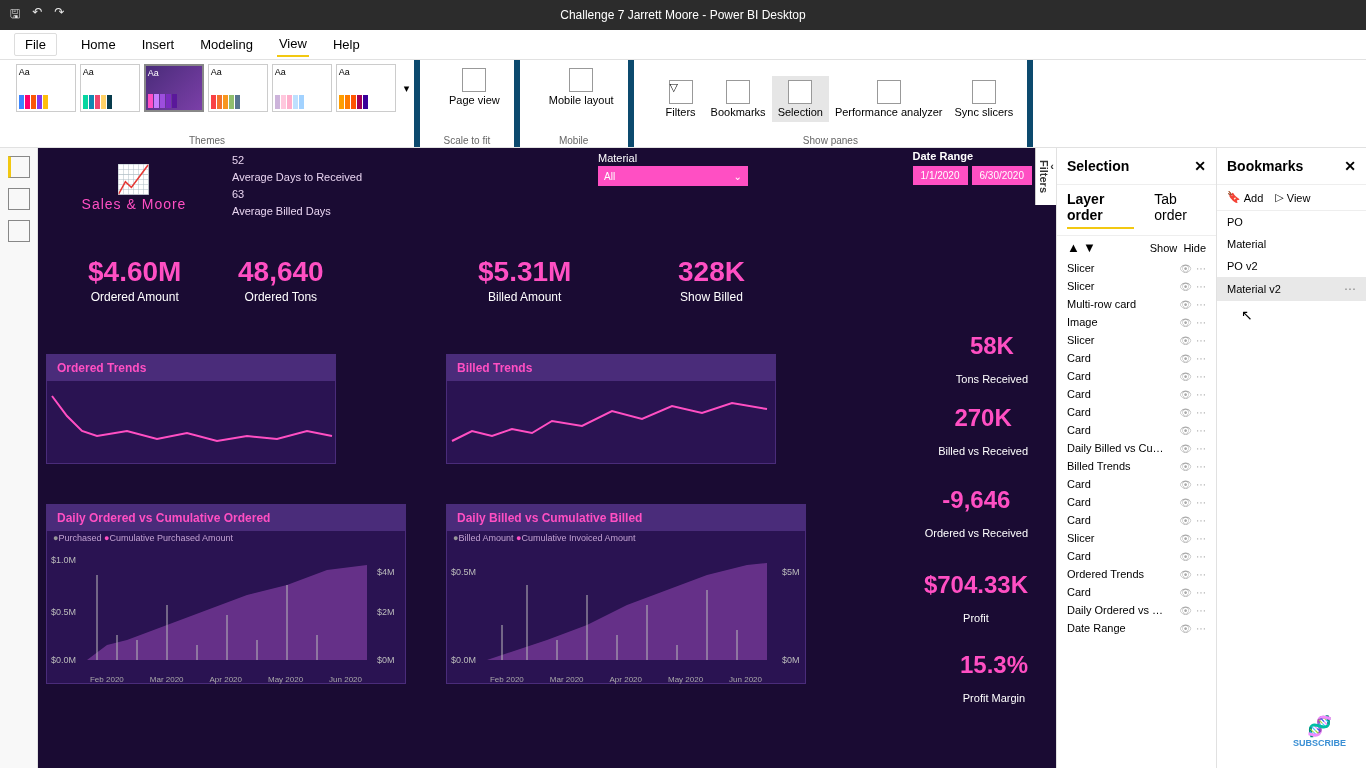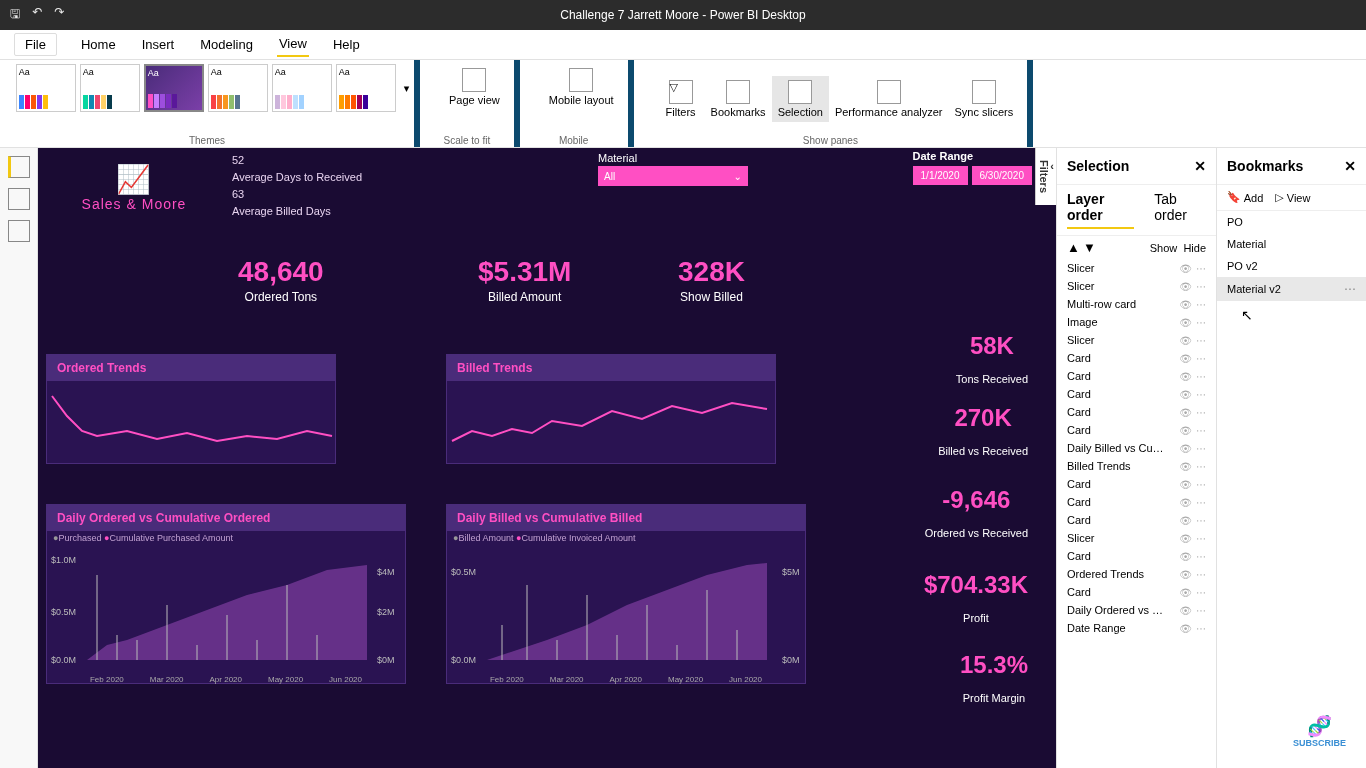--- a/index.html
+++ b/index.html
@@ -255,20 +255,24 @@
     </div>
 
     <div class="date-range">
       <div class="label">Date Range</div>
       <div class="dates">
         <span>1/1/2020</span>
         <span>6/30/2020</span>
       </div>
     </div>
 
+    <div class="kpi" style="top:108px;left:50px">
+        <div class="val">$4.60M</div>
+        <div class="lbl">Ordered Amount</div>
+      </div>
     <div class="kpi" style="top:108px;left:200px">
         <div class="val">48,640</div>
         <div class="lbl">Ordered Tons</div>
       </div>
     <div class="kpi" style="top:108px;left:440px">
         <div class="val">$5.31M</div>
         <div class="lbl">Billed Amount</div>
       </div>
     <div class="kpi" style="top:108px;left:640px">
         <div class="val">328K</div>

